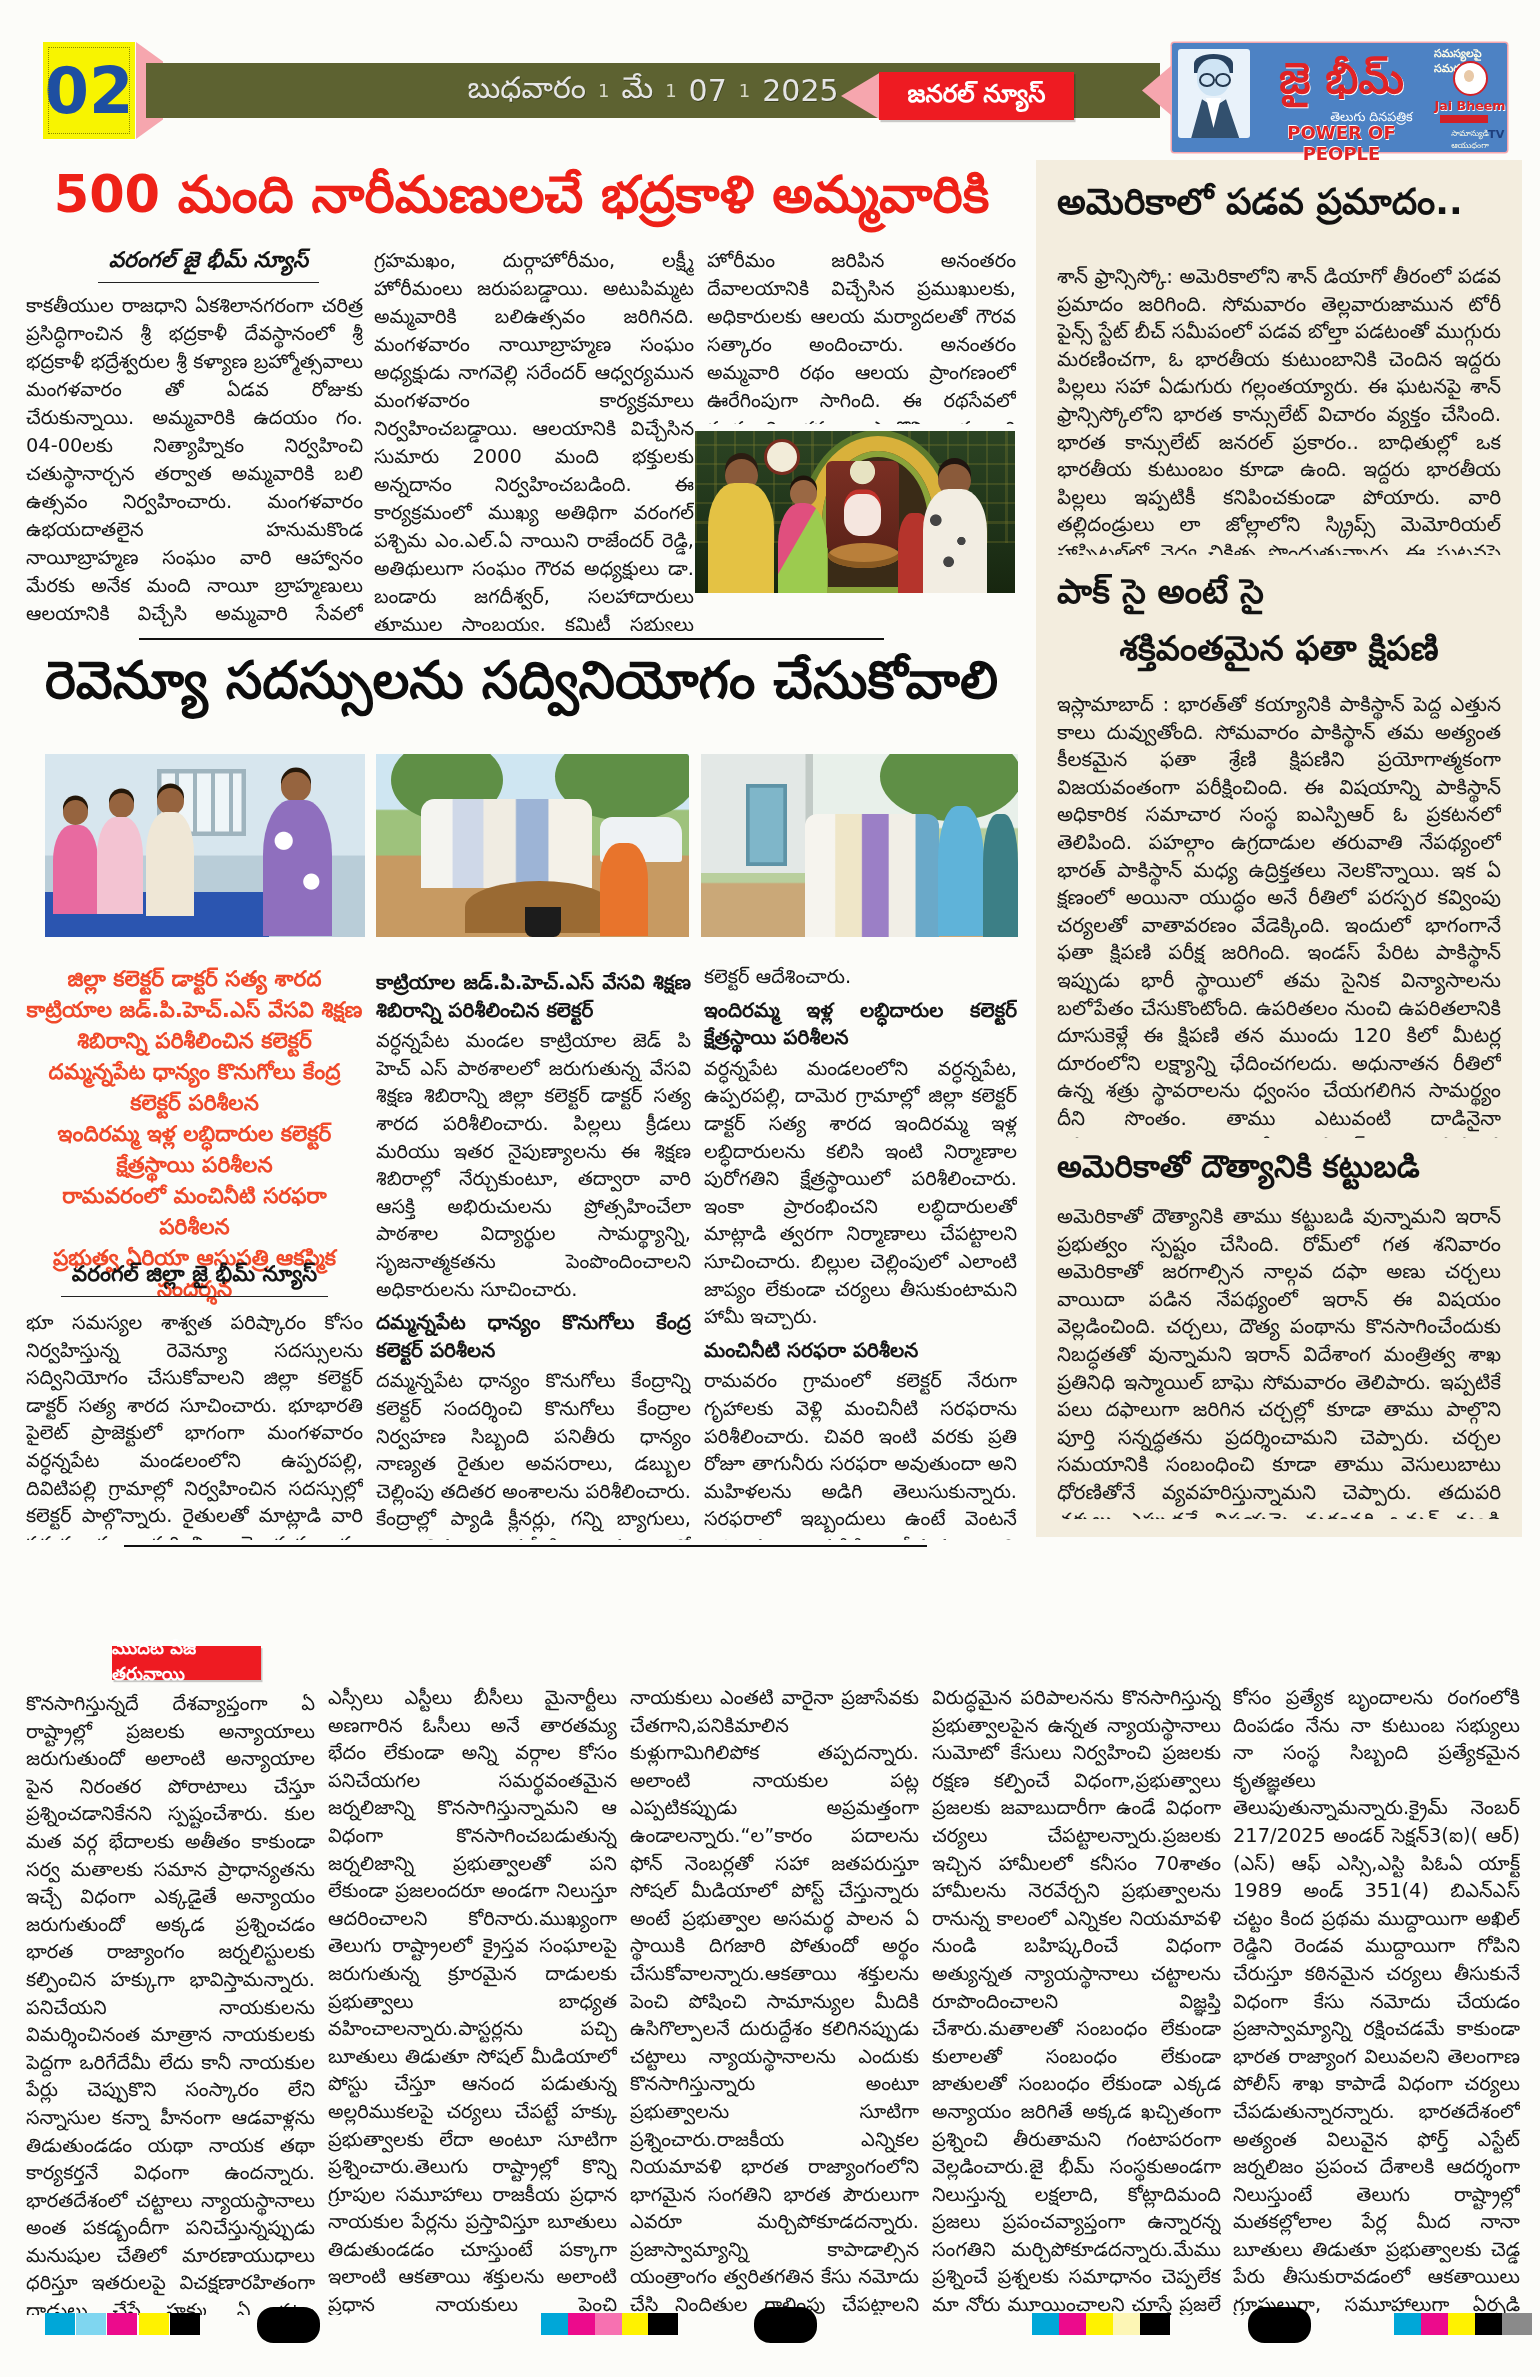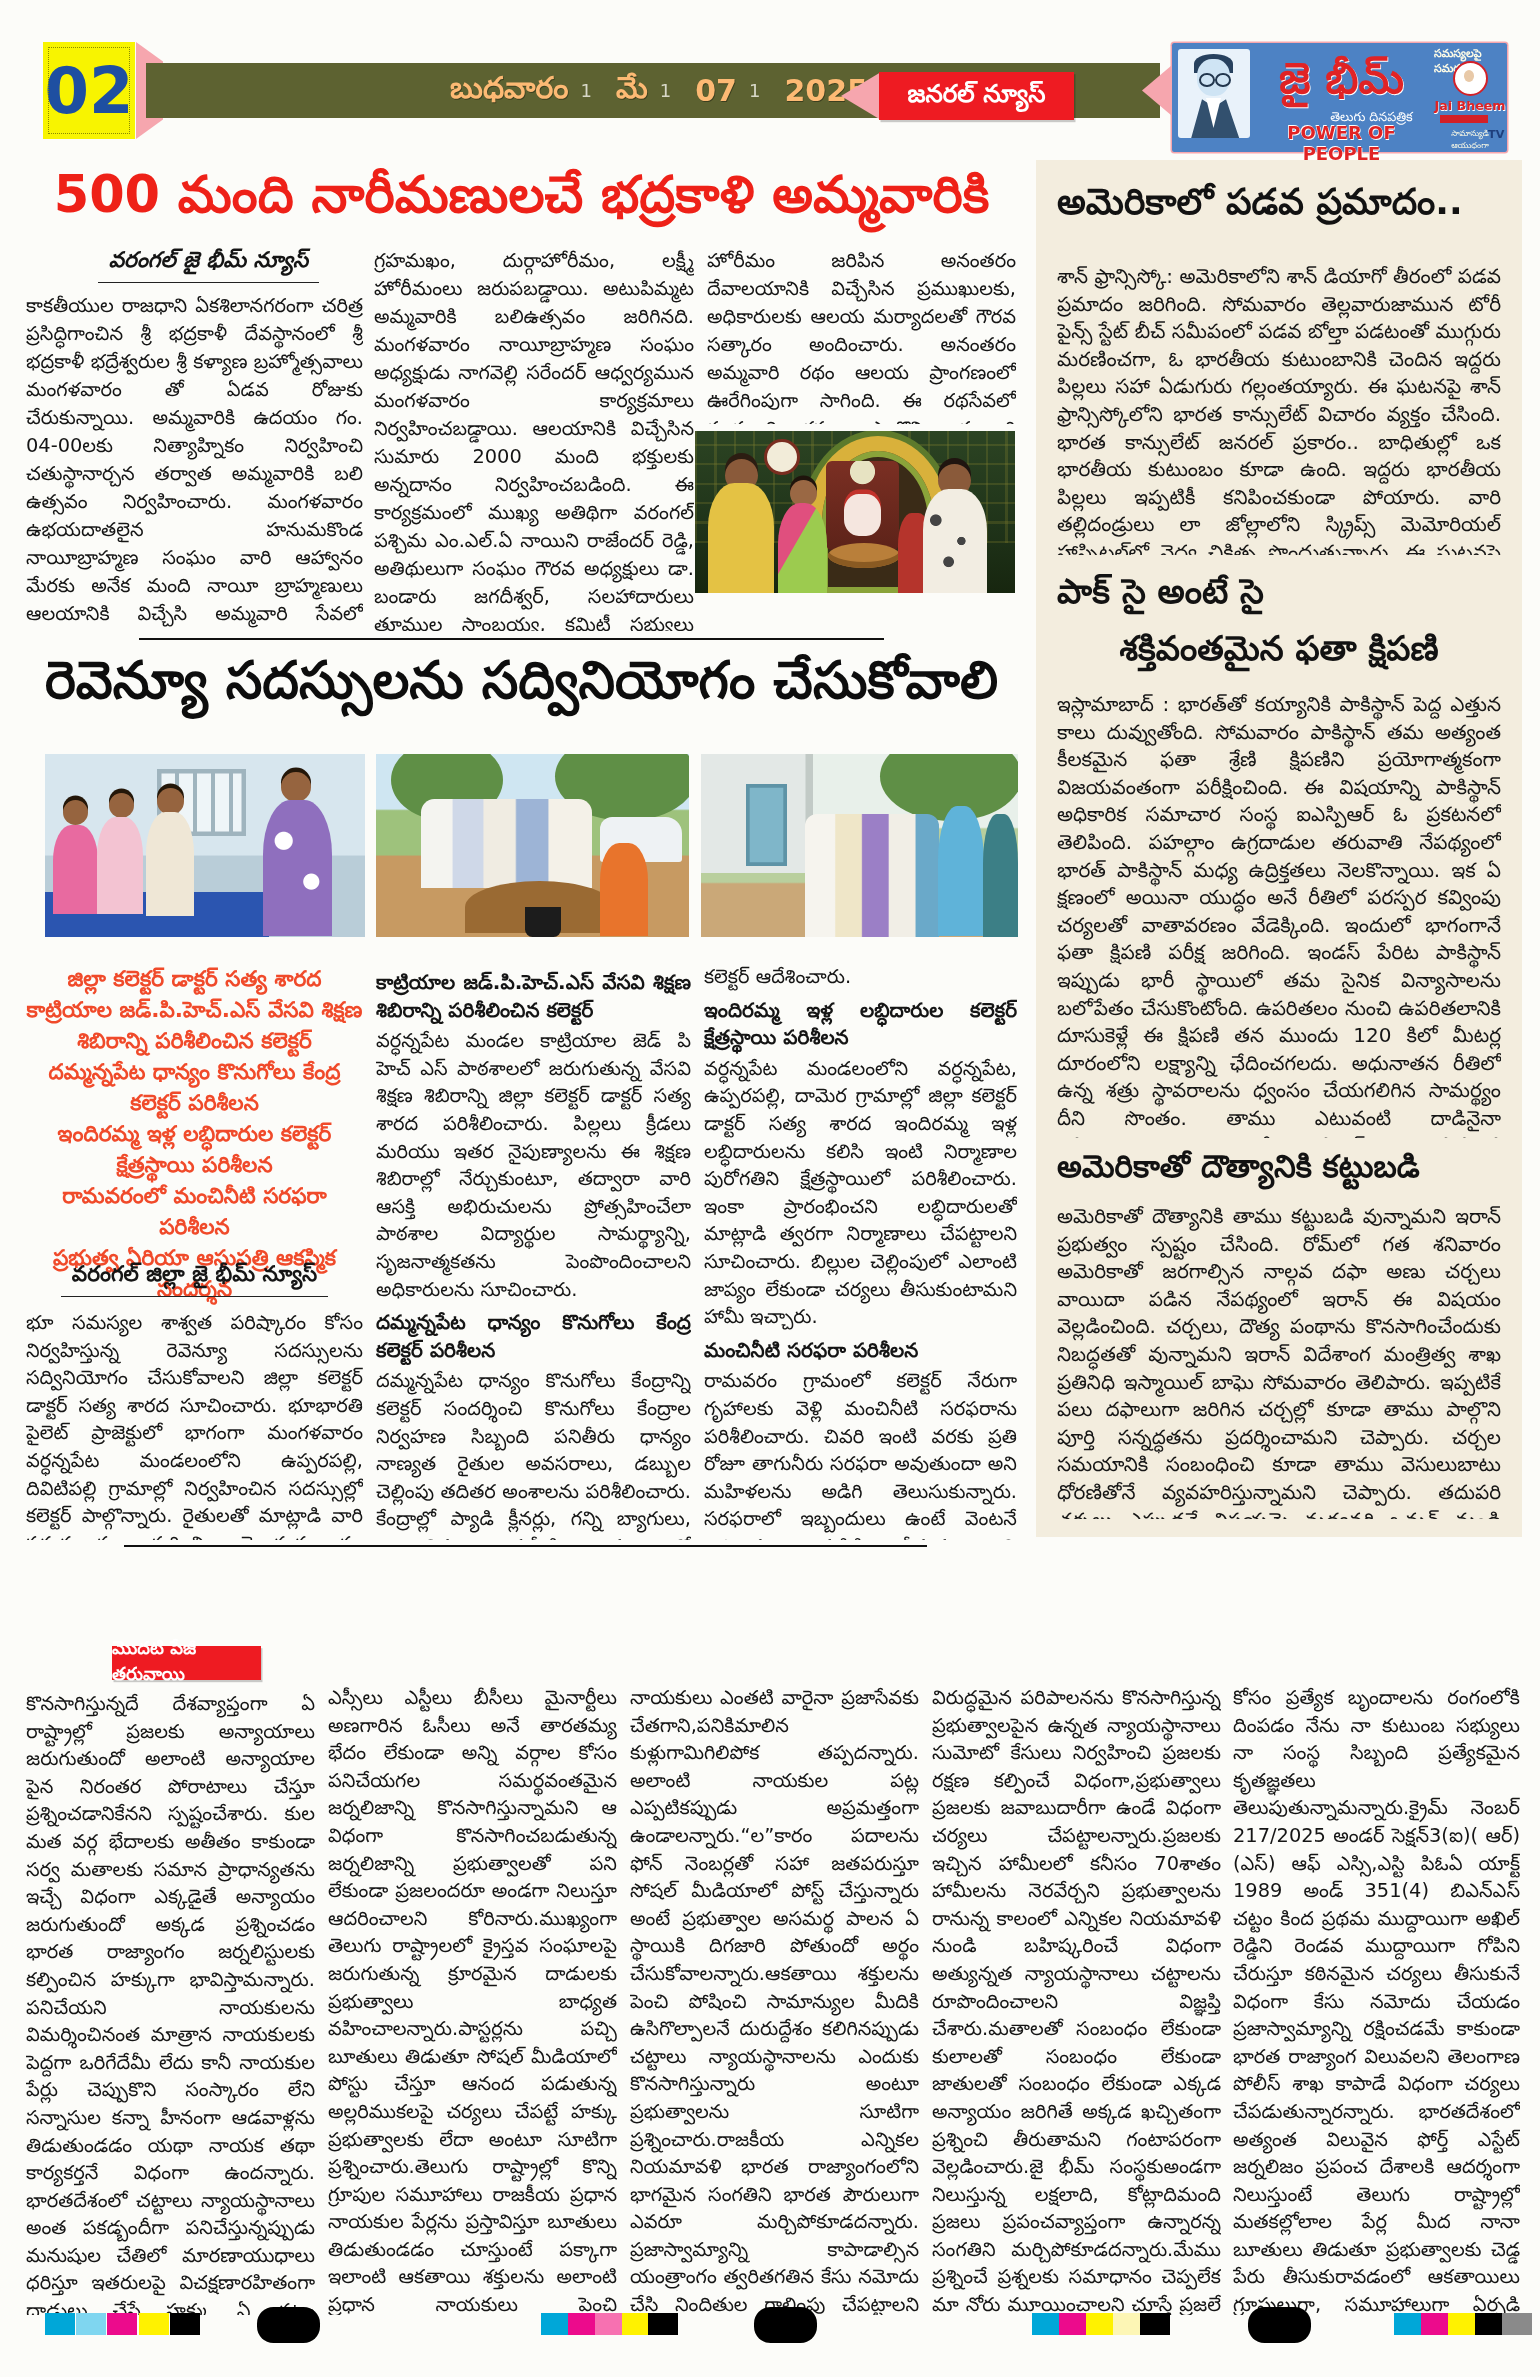--- a/index.html
+++ b/index.html
@@ -11,21 +11,21 @@
 
   
   .pagenum{left:43px;top:42px;width:92px;height:97px;background:#f8f400;
            outline:0.7px dotted #8a8a00;outline-offset:-6.7px;
            display:flex;align-items:center;justify-content:center;
            font-size:64px;font-weight:bold;color:#1e4fa1;}
   .pagenum-wedge{left:136px;top:42px;width:27px;height:97px;background:#f6a6ae;
            clip-path:polygon(0 0,100% 20%,100% 80%,0 100%);}
   .datebar{left:146px;top:63px;width:1014px;height:55px;background:#5d6231;
            display:flex;align-items:center;justify-content:center;gap:12px;}
-  .datebar .d{color:#fdba74;font-weight:bold;font-size:30px;text-shadow:0.7px 0.7px 0 #3c3f1e;margin-left:12px;}
+  .datebar .d{color:#e5e5e5;font-weight:normal;font-size:30px;text-shadow:0.7px 0.7px 0 #3c3f1e;}
   .datebar .sep{color:#d8d8c8;font-size:18px;}
   .badge-tri{left:841px;top:72px;width:40px;height:48px;background:#f6a6ae;
            clip-path:polygon(100% 0,0 50%,100% 100%);}
   .badge{left:879px;top:72px;width:195px;height:48px;background:#ee1b22;
            display:flex;align-items:center;justify-content:center;
            color:#fff;font-weight:bold;font-size:24.6px;box-shadow:1.5px 2.2px 0 #00000033;}
   .logo-chev{left:1142px;top:60px;width:36px;height:61px;background:#f6a6ae;
            clip-path:polygon(100% 0,0 50%,100% 100%);}
   .logo{left:1172px;top:43px;width:335px;height:109px;background:#4d82c4;border-radius:2.2px;
         box-shadow:0 0 0 1.5px #f6a6ae;}

